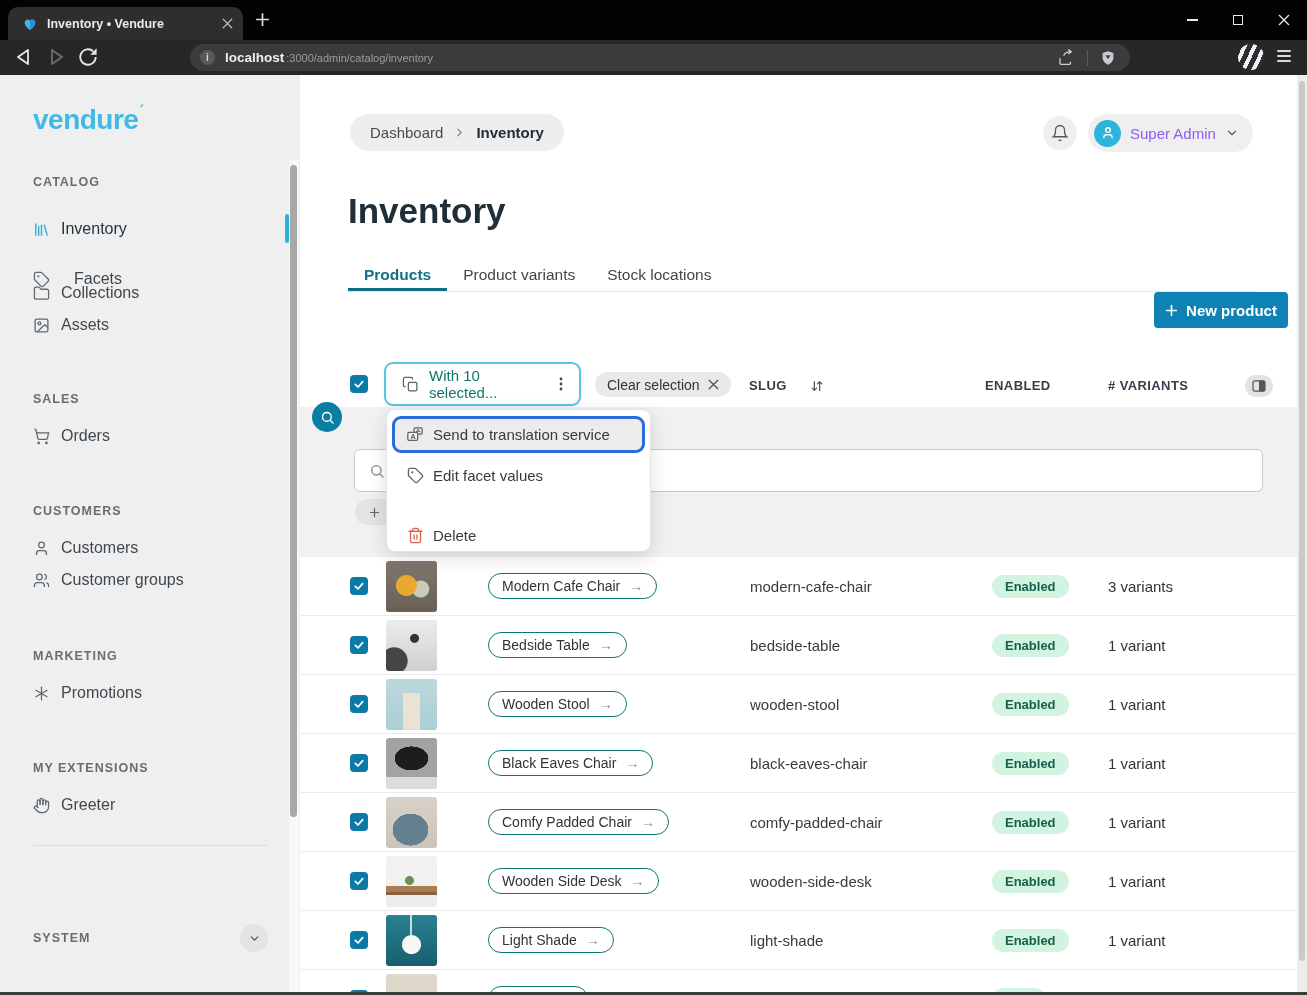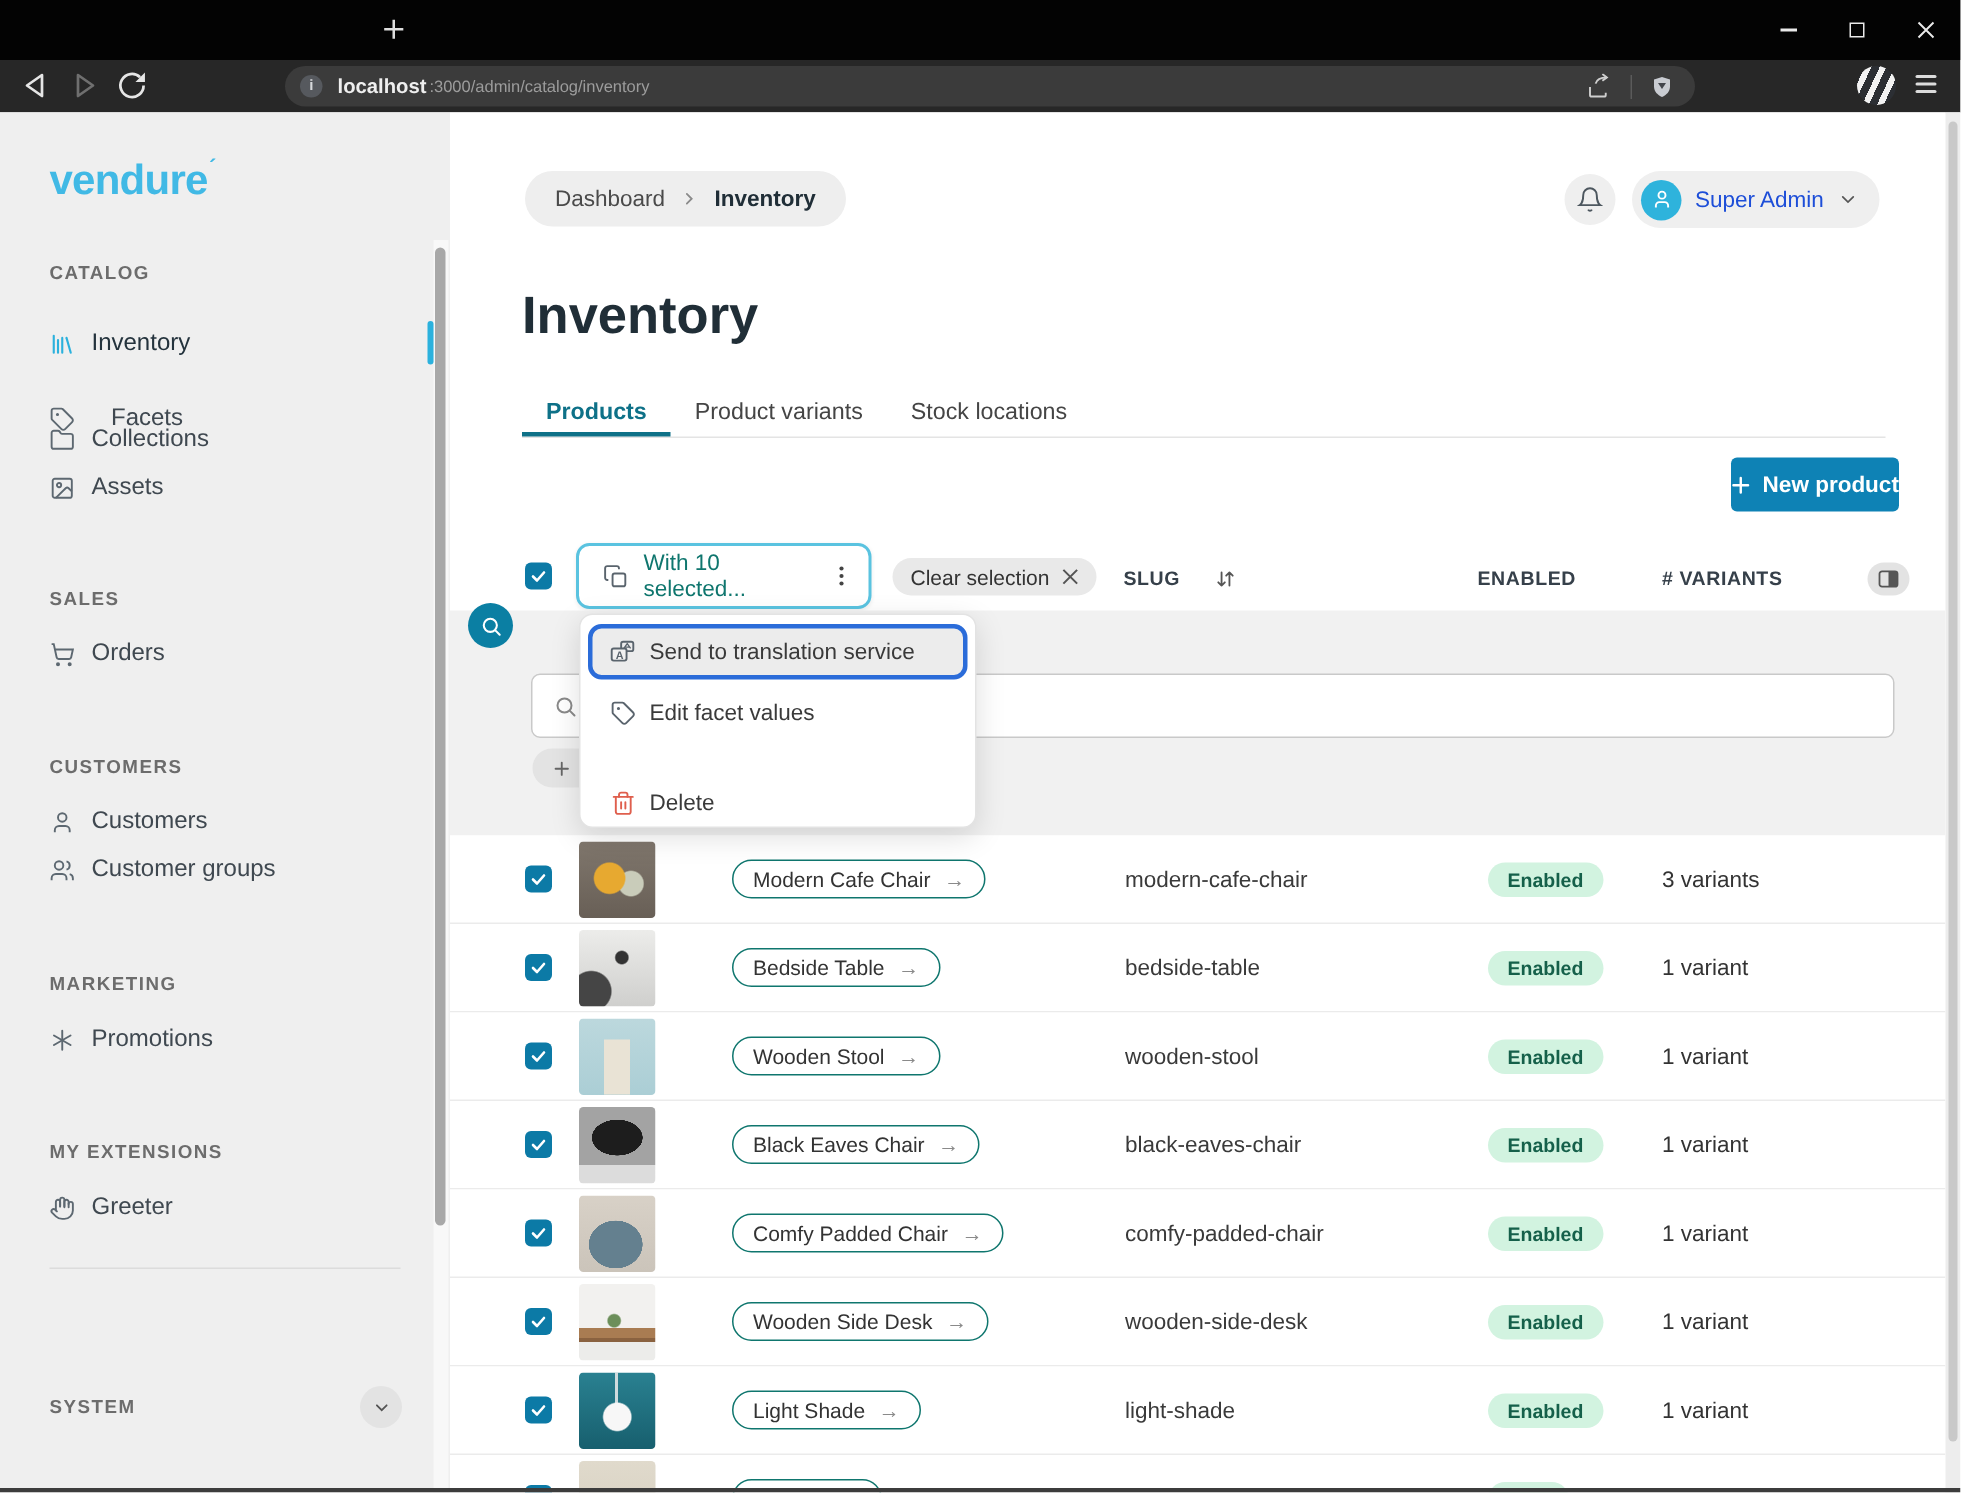--- a/index.html
+++ b/index.html
@@ -56,30 +56,30 @@
   .main { position:absolute; left:300px; top:0; width:997px; height:920px; background:#fff; overflow:hidden; }
   .page-scroll { position:absolute; left:1297px; top:0; width:10px; height:920px; background:#ededed; }
   .page-thumb { position:absolute; left:2px; top:6px; width:6px; height:880px; background:#c9c9c9; border-radius:3px; }
 
   .breadcrumb { position:absolute; left:50px; top:39px; height:37px; padding:0 20px; background:#eeeeee; border-radius:19px; display:inline-flex; align-items:center; gap:10px; font-size:15px; color:#4a4a4a; }
   .breadcrumb .current { color:#202e37; font-weight:600; }
   .crumb-sep { color:#8a8a8a; }
   .bell-btn { position:absolute; left:743px; top:41px; width:34px; height:34px; border-radius:50%; background:#efefef; display:flex; align-items:center; justify-content:center; color:#4d575f; }
   .user-btn { position:absolute; left:788px; top:39px; height:38px; border-radius:19px; background:#efefef; display:flex; align-items:center; gap:9px; padding:0 14px 0 6px; }
   .avatar { width:27px; height:27px; border-radius:50%; background:#2eb3dc; display:flex; align-items:center; justify-content:center; color:#fff; }
-  .user-name { font-size:15px; color:#1d4ed8; }
+  .user-name { font-size:15px; color:#8b5cf6; }
   .user-chevron { color:#555; }
 
   .page-title { position:absolute; left:48px; top:116px; font-size:35px; font-weight:700; color:#202e37; }
 
   .tabs { position:absolute; left:48px; top:183px; width:909px; height:34px; border-bottom:1px solid #e4e4e4; display:flex; }
   .tab-item { padding:0 16px; font-size:15.5px; color:#454545; display:flex; align-items:center; cursor:pointer; }
   .tab-item.active { color:#0e7188; font-weight:700; box-shadow:inset 0 -3px 0 #0e7188; }
 
-  .new-product { position:absolute; left:854px; top:230px; width:112px; height:36px; background:#0e82b5; border-radius:4px; color:#fff; font-size:15px; font-weight:600; display:flex; align-items:center; justify-content:center; gap:8px; cursor:pointer; }
+  .new-product { position:absolute; left:854px; top:217px; width:134px; height:36px; background:#0e82b5; border-radius:4px; color:#fff; font-size:15px; font-weight:600; display:flex; align-items:center; justify-content:center; gap:8px; cursor:pointer; }
 
   .cb { width:18px; height:18px; border-radius:4px; background:#0c7aa6; display:flex; align-items:center; justify-content:center; }
   .cb-head { position:absolute; left:50px; top:300px; }
   .with-selected { position:absolute; left:84px; top:287px; width:197px; height:44px; background:#fff; border:2px solid #5ac3e0; border-radius:9px; display:flex; align-items:center; gap:10px; padding:0 10px 0 16px; font-size:15px; color:#0f766e; box-shadow:0 1px 3px rgba(0,0,0,.07); cursor:pointer; }
   .with-selected .ws-label { flex:1; }
   .clear-btn { position:absolute; left:295px; top:297px; height:25px; padding:0 12px; background:#e9e9e9; border-radius:13px; display:flex; align-items:center; gap:8px; font-size:14px; color:#333; cursor:pointer; }
   .col-h { position:absolute; top:303px; font-size:13px; font-weight:700; color:#36404a; letter-spacing:.4px; display:flex; align-items:center; gap:23px; }
   .cols-btn { position:absolute; left:945px; top:300px; width:28px; height:22px; border-radius:11px; background:#e3e3e3; display:flex; align-items:center; justify-content:center; }
 
   .filter-panel { position:absolute; left:0; top:332px; width:997px; height:150px; background:#f1f1f1; }
@@ -113,20 +113,34 @@
   .t7 { background-image:radial-gradient(circle at 50% 58%, #f7f7f7 0 9px, transparent 10px), linear-gradient(90deg, transparent 0 24px, #cfdadd 24px 26px, transparent 26px), linear-gradient(#2a8191,#175f6e); background-size:100% 100%, 100% 55%, 100% 100%; background-position:0 0; }
   .t8 { background-image:linear-gradient(#e0dacc,#d6cfc0); }
 </style>
 </head>
 <body>
 
 <div class="window">
 
   <div class="chrome">
     <div class="tabstrip">
+      <div class="tab">
+        <span>
+          <svg width="16" height="16" viewBox="0 0 24 24">
+              <path d="M12 21s-8-5.5-8-11a4.5 4.5 0 0 1 8-3 4.5 4.5 0 0 1 8 3c0 5.5-8 11-8 11z" fill="#42b5e6"></path>
+              <path d="M12 7a4.5 4.5 0 0 1 8 3c0 5.5-8 11-8 11z" fill="#2a8fd6"></path>
+            </svg>
+        </span>
+        <span class="tab-title">Inventory • Vendure</span>
+        <span class="tab-close">
+          <svg width="11" height="11" viewBox="0 0 12 12" fill="none" stroke="currentColor" stroke-width="1.4">
+              <path d="M1 1l10 10M11 1L1 11"></path>
+            </svg>
+        </span>
+      </div>
       <div class="newtab">
         <svg width="17" height="17" viewBox="0 0 16 16" fill="none" stroke="currentColor" stroke-width="1.6">
             <path d="M8 2v12M2 8h12"></path>
           </svg>
       </div>
       <div class="wincontrols">
         <div class="winbtn">
             <span class="min-glyph"></span>
           </div>
         <div class="winbtn">

